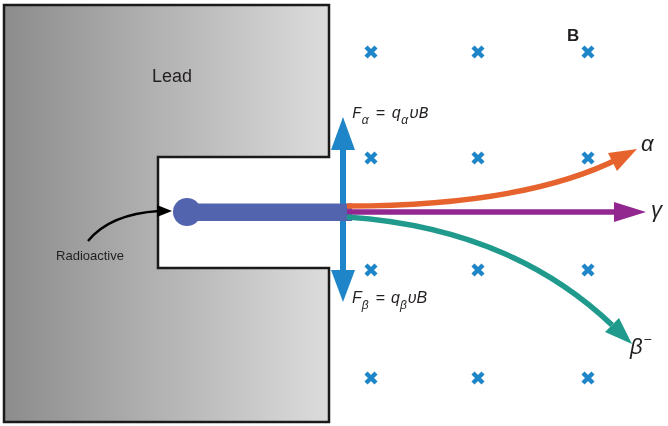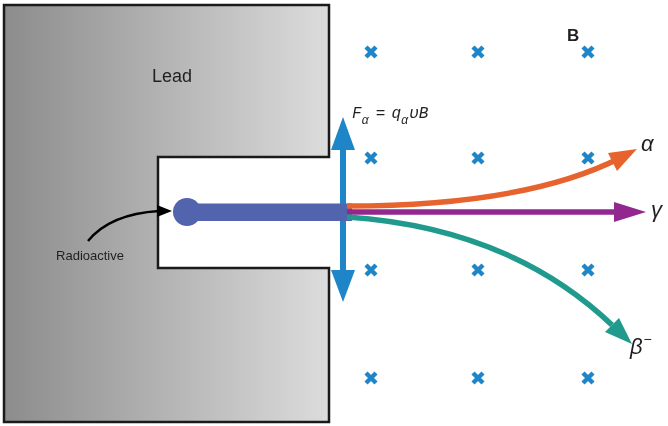--- a/index.html
+++ b/index.html
@@ -82,20 +82,23 @@
   <div class="lbl source-label">
     <div>Radioactive</div>
   </div>
 
   <div class="lbl field-label">B</div>
 
   <div class="lbl force-label force-alpha">
     <span>F</span><span class="sub">α</span><span class="eq">=</span><span>q</span><span class="sub">α</span><span>υB</span>
   </div>
 
+  <div class="lbl force-label force-beta">
+    <span>F</span><span class="sub">β</span><span class="eq">=</span><span>q</span><span class="sub">β</span><span>υB</span>
+  </div>
 
   <div class="lbl particle-label alpha-label">α</div>
 
   <div class="lbl particle-label gamma-label">γ</div>
 
   <div class="lbl particle-label beta-label"><span>β</span><sup>−</sup></div>
 
 </div>
 
 </body></html>

